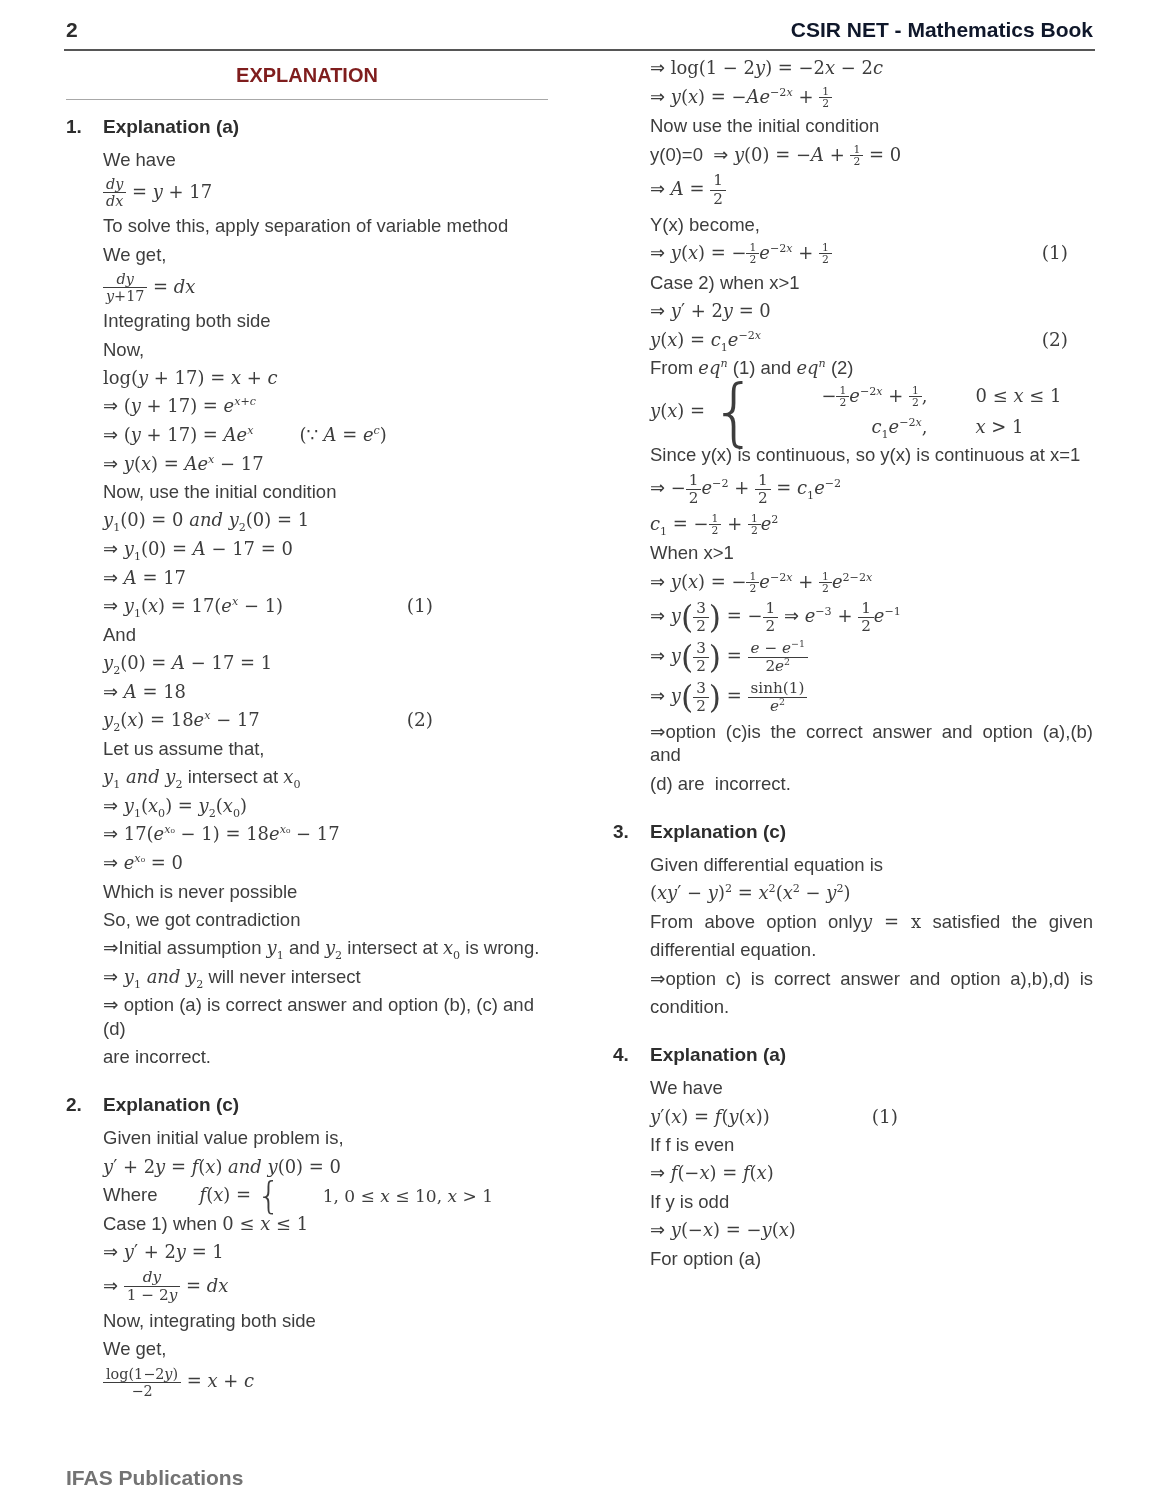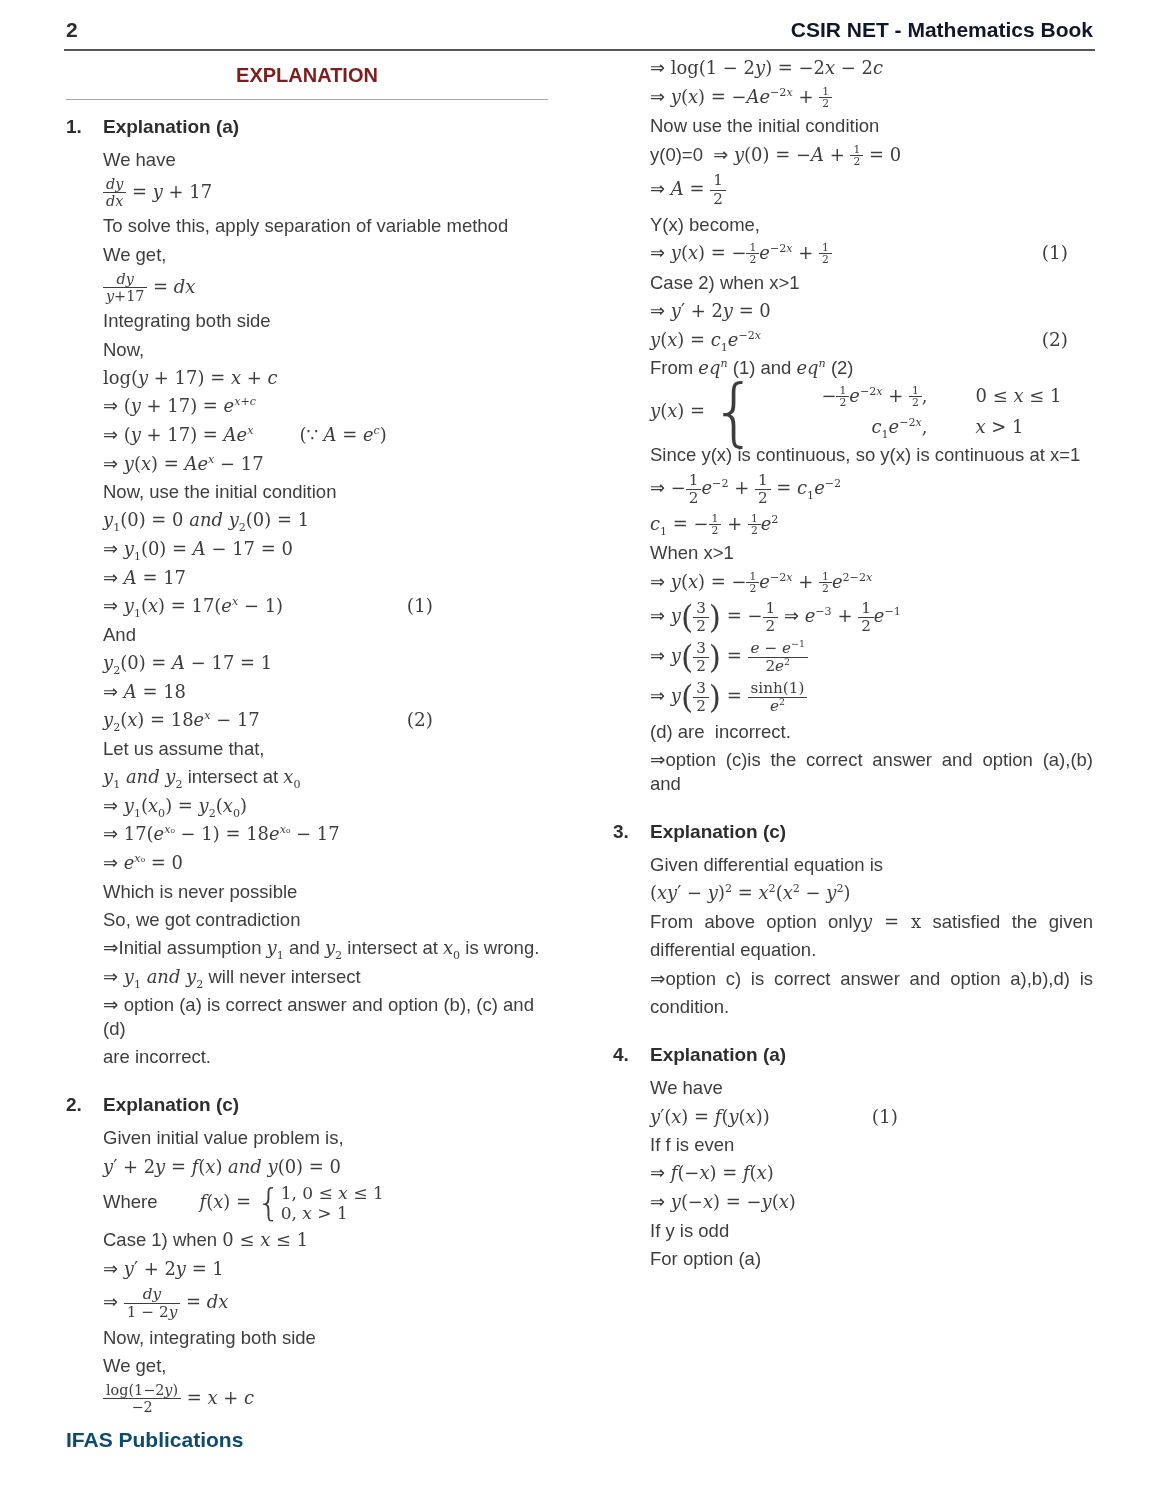--- a/index.html
+++ b/index.html
@@ -23,31 +23,31 @@
   sup,sub{font-size:0.62em;line-height:0;}
   .fr{display:inline-flex;flex-direction:column;text-align:center;vertical-align:middle;
       line-height:1.12;font-size:0.8em;}
   .fr .fn{border-bottom:1.4px solid #3d3d3d;padding:0 3px;}
   .fr .fd{padding:0 3px;}
   .fr.fs{font-size:0.6em;line-height:1.05;}
   .fr.frb{font-size:0.85em;}
   .sp{display:inline-block;width:46px;}
   .sp2{display:inline-block;width:42px;}
   .brc{font-family:"DejaVu Sans",sans-serif;font-weight:300;font-size:2.1em;line-height:0;vertical-align:middle;}
-  .rows{display:inline-flex;flex-direction:column;vertical-align:middle;line-height:1.18;font-size:0.95em;}
+  .rows{display:inline-flex;vertical-align:middle;line-height:1.18;font-size:0.95em;margin-left:42px;}
   .brc2{font-family:"DejaVu Sans",sans-serif;font-weight:300;font-size:4.1em;line-height:0;vertical-align:middle;}
   .rows2{display:inline-flex;flex-direction:column;vertical-align:middle;row-gap:7px;margin-left:5px;}
   .crow{display:flex;align-items:center;}
   .ce{display:inline-block;min-width:165px;text-align:right;}
   .cc{padding-left:48px;}
   .eqn{float:right;margin-right:115px;font-family:"DejaVu Serif",serif;}
   .col-right .eqn{margin-right:25px;}
   .col-right .eqn.mid{margin-right:195px;}
   .bp{font-size:1.75em;line-height:0;vertical-align:middle;font-weight:300;}
-  .footer{position:absolute;left:66px;top:1428px;font-size:21px;font-weight:700;color:#0c4a6e;}
+  .footer{position:absolute;left:66px;top:1466px;font-size:21px;font-weight:700;color:#737373;}
 </style>
 </head>
 <body>
 
 <div class="sheet">
   <div class="pg-num">2</div>
   <div class="book-title">CSIR NET - Mathematics Book</div>
   <div class="header-rule"></div>
 
   <div class="col col-left">
@@ -204,40 +204,40 @@
               <span class="fn"><i>e</i> − <i>e</i><sup>−1</sup></span>
               <span class="fd">2<i>e</i><sup>2</sup></span>
             </span></span></div>
         <div class="line"><span class="q"><span class="ar">⇒</span> <i>y</i><span class="bp">(</span><span class="fr frb">
               <span class="fn">3</span>
               <span class="fd">2</span>
             </span><span class="bp">)</span> = <span class="fr frb">
               <span class="fn">sinh(1)</span>
               <span class="fd"><i>e</i><sup>2</sup></span>
             </span></span></div>
+        <div class="line just"><span class="ar">⇒</span>option (c)is the correct answer and option (a),(b) and</div>
         <div class="line">(d) are&nbsp; incorrect.</div>
-        <div class="line just"><span class="ar">⇒</span>option (c)is the correct answer and option (a),(b) and</div>
         <div class="sec-head">
           <span class="sec-num">3.</span>
           <span>Explanation (c)</span>
         </div>
         <div class="line">Given differential equation is</div>
         <div class="line"><span class="q">(<i>xy</i>′ − <i>y</i>)<sup>2</sup> = <i>x</i><sup>2</sup>(<i>x</i><sup>2</sup> − <i>y</i><sup>2</sup>)</span></div>
         <div class="line just">From above option only<span class="q"><i>y</i> = x</span> satisfied the given</div>
         <div class="line">differential equation.</div>
         <div class="line just"><span class="ar">⇒</span>option c) is correct answer and option a),b),d) is</div>
         <div class="line">condition.</div>
         <div class="sec-head">
           <span class="sec-num">4.</span>
           <span>Explanation (a)</span>
         </div>
         <div class="line">We have</div>
         <div class="line"><span class="eqn mid">(1)</span><span class="q"><i>y</i>′(<i>x</i>) = <i>f</i>(<i>y</i>(<i>x</i>))</span></div>
         <div class="line">If f is even</div>
         <div class="line"><span class="q"><span class="ar">⇒</span> <i>f</i>(−<i>x</i>) = <i>f</i>(<i>x</i>)</span></div>
+        <div class="line">If y is odd</div>
         <div class="line"><span class="q"><span class="ar">⇒</span> <i>y</i>(−<i>x</i>) = −<i>y</i>(<i>x</i>)</span></div>
-        <div class="line">If y is odd</div>
         <div class="line">For option (a)</div>
       </div>
   </div>
 
   <div class="footer">IFAS Publications</div>
 </div>
 
 </body></html>

